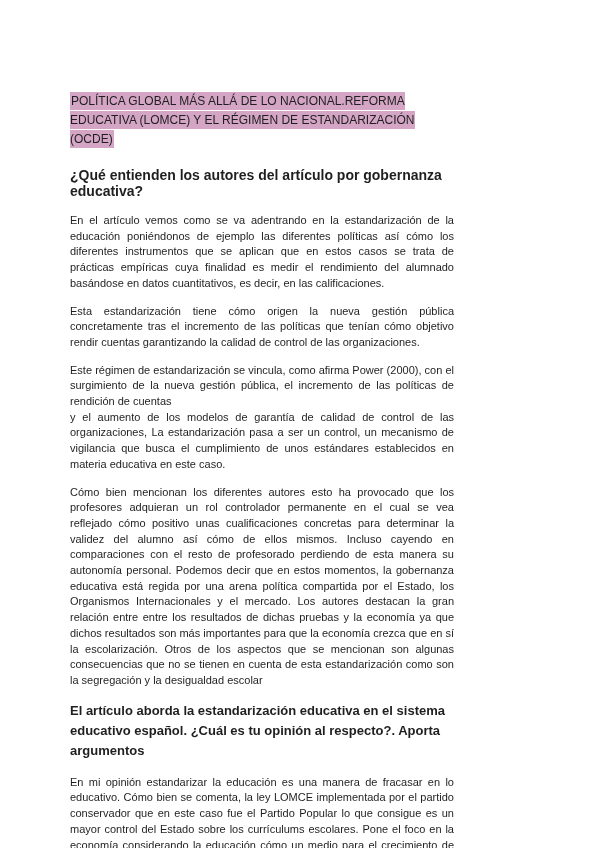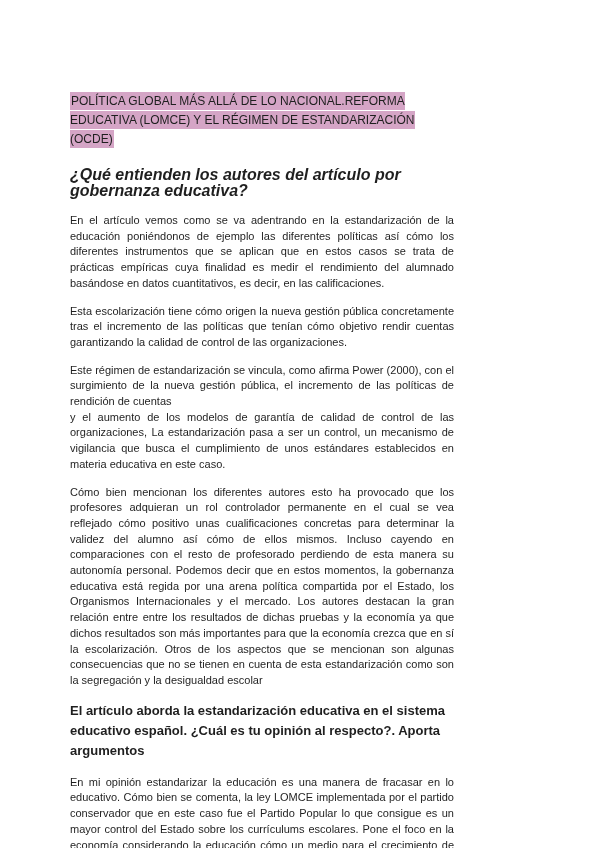--- a/index.html
+++ b/index.html
@@ -30,23 +30,22 @@
   }
   .highlight {
     background: #d5a5c6;
     padding: 2px 1px;
   }
   .question {
     font-weight: 700;
     margin: 0 0 14px 0;
   }
   .q1 {
-    font-size: 16px;
+    font-size: 14px;
     line-height: 16px;
-    font-style: italic;
   }
   .q2 {
     font-size: 13px;
     line-height: 20px;
   }
   .para {
     font-size: 11px;
     line-height: 15.7px;
     margin: 8px 0 12px 0;
     text-align: justify;
@@ -57,21 +56,21 @@
 <body>
 
 <div class="page">
 
   <h1 class="doc-title"><span class="highlight">POLÍTICA GLOBAL MÁS ALLÁ DE LO NACIONAL.REFORMA EDUCATIVA (LOMCE) Y EL RÉGIMEN DE ESTANDARIZACIÓN (OCDE)</span></h1>
 
   <h2 class="question q1">¿Qué entienden los autores del artículo por gobernanza educativa?</h2>
 
   <p class="para">En el artículo vemos como se va adentrando en la estandarización de la educación poniéndonos de ejemplo las diferentes políticas así cómo los diferentes instrumentos que se aplican que en estos casos se trata de prácticas empíricas cuya finalidad es medir el rendimiento del alumnado basándose en datos cuantitativos, es decir, en las calificaciones.</p>
 
-  <p class="para">Esta escolarización tiene cómo origen la nueva gestión pública concretamente tras el incremento de las políticas que tenían cómo objetivo rendir cuentas garantizando la calidad de control de las organizaciones.</p>
+  <p class="para">Esta estandarización tiene cómo origen la nueva gestión pública concretamente tras el incremento de las políticas que tenían cómo objetivo rendir cuentas garantizando la calidad de control de las organizaciones.</p>
 
   <p class="para">Este régimen de estandarización se vincula, como afirma Power (2000), con el surgimiento de la nueva gestión pública, el incremento de las políticas de rendición de cuentas
 y el aumento de los modelos de garantía de calidad de control de las organizaciones, La estandarización pasa a ser un control, un mecanismo de vigilancia que busca el cumplimiento de unos estándares establecidos en materia educativa en este caso.</p>
 
   <p class="para">Cómo bien mencionan los diferentes autores esto ha provocado que  los profesores adquieran un rol controlador permanente en el cual se vea reflejado cómo positivo unas cualificaciones concretas para determinar la validez del alumno así cómo de ellos mismos. Incluso cayendo en comparaciones con el resto de profesorado perdiendo de esta manera su autonomía personal. Podemos decir que en estos momentos, la gobernanza educativa está regida por una arena política compartida por el Estado, los Organismos Internacionales y el mercado. Los autores destacan la gran relación entre entre los resultados de dichas pruebas y la economía ya que dichos resultados son más importantes para que la economía crezca que en sí la escolarización. Otros de los aspectos que se mencionan son algunas consecuencias que no se tienen en cuenta de esta estandarización como son la segregación y la desigualdad escolar</p>
 
   <h2 class="question q2">El artículo aborda la estandarización educativa en el sistema educativo español. ¿Cuál es tu opinión al respecto?. Aporta argumentos</h2>
 
   <p class="para">En mi opinión estandarizar la educación es una manera de fracasar en lo educativo. Cómo bien se comenta, la ley LOMCE implementada por el partido conservador que en este caso fue el Partido Popular lo que consigue es un mayor control del Estado sobre los currículums escolares. Pone el foco en la economía considerando la educación cómo un medio para el crecimiento de esta. Elaborando este tipo de pruebas lo que se consigue es encaminar y encasillar  al alumnado a un camino establecido.</p>
 

